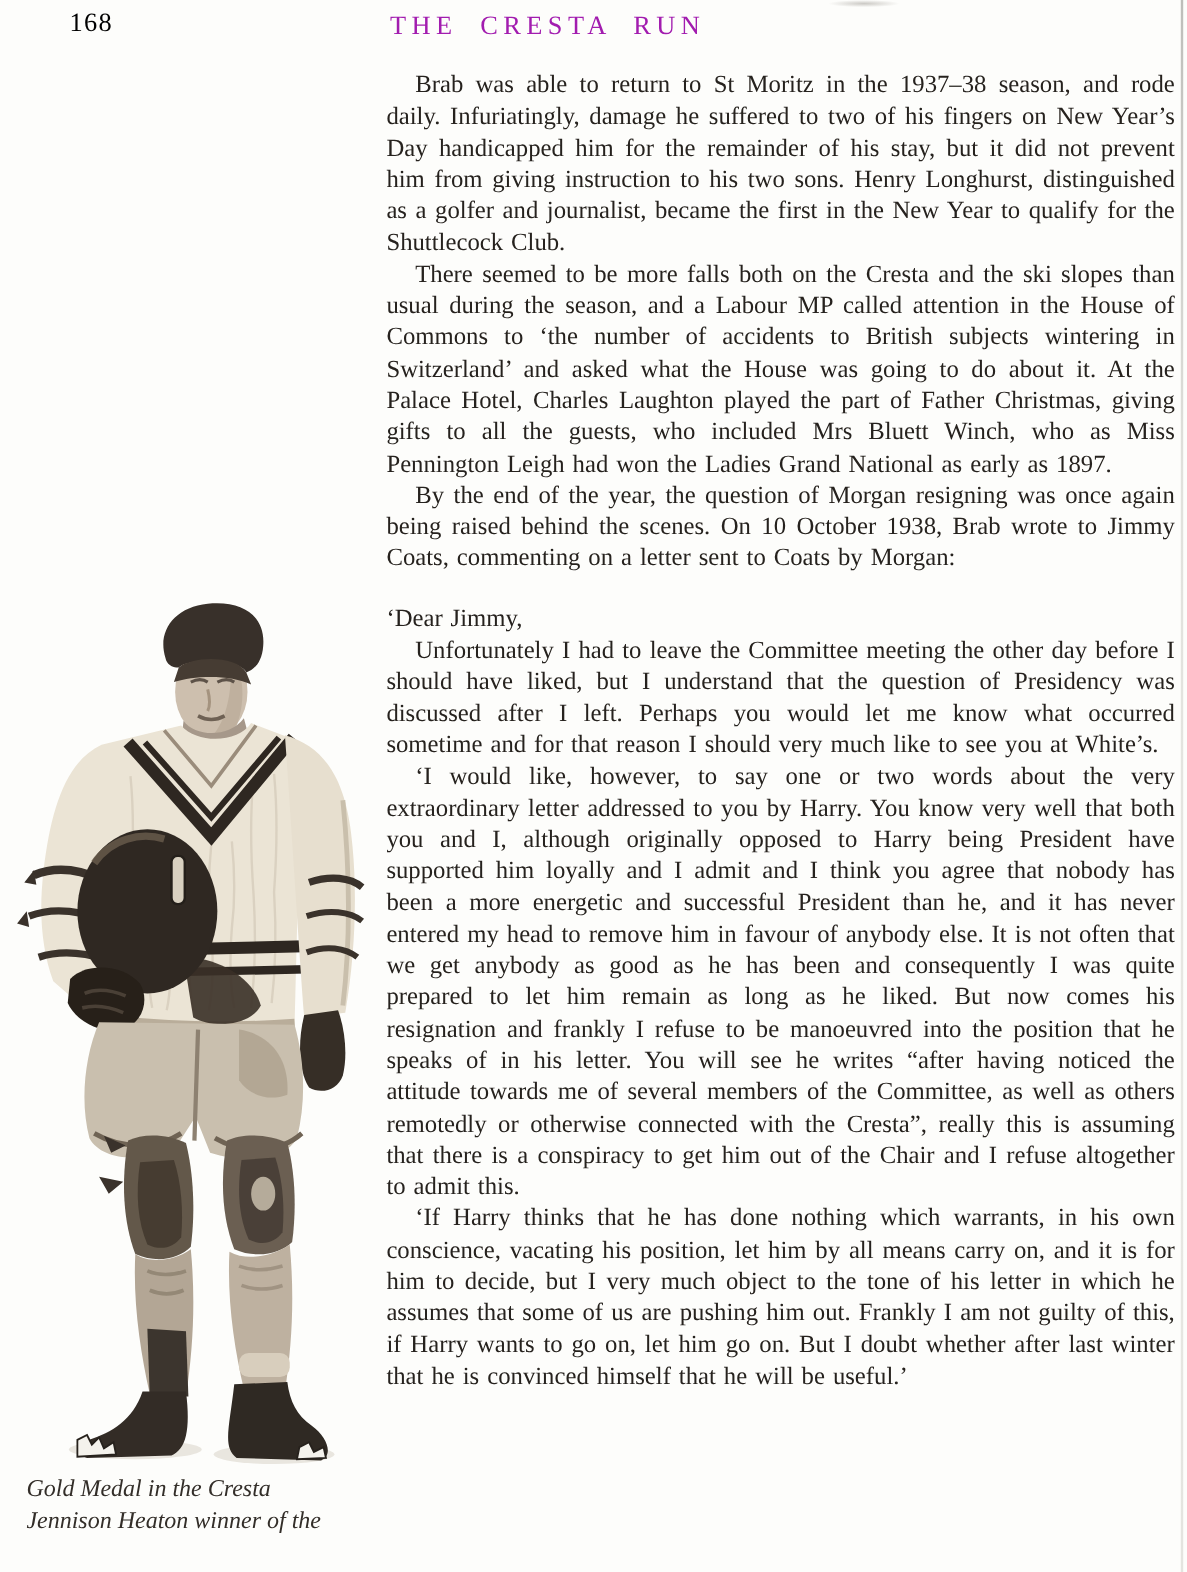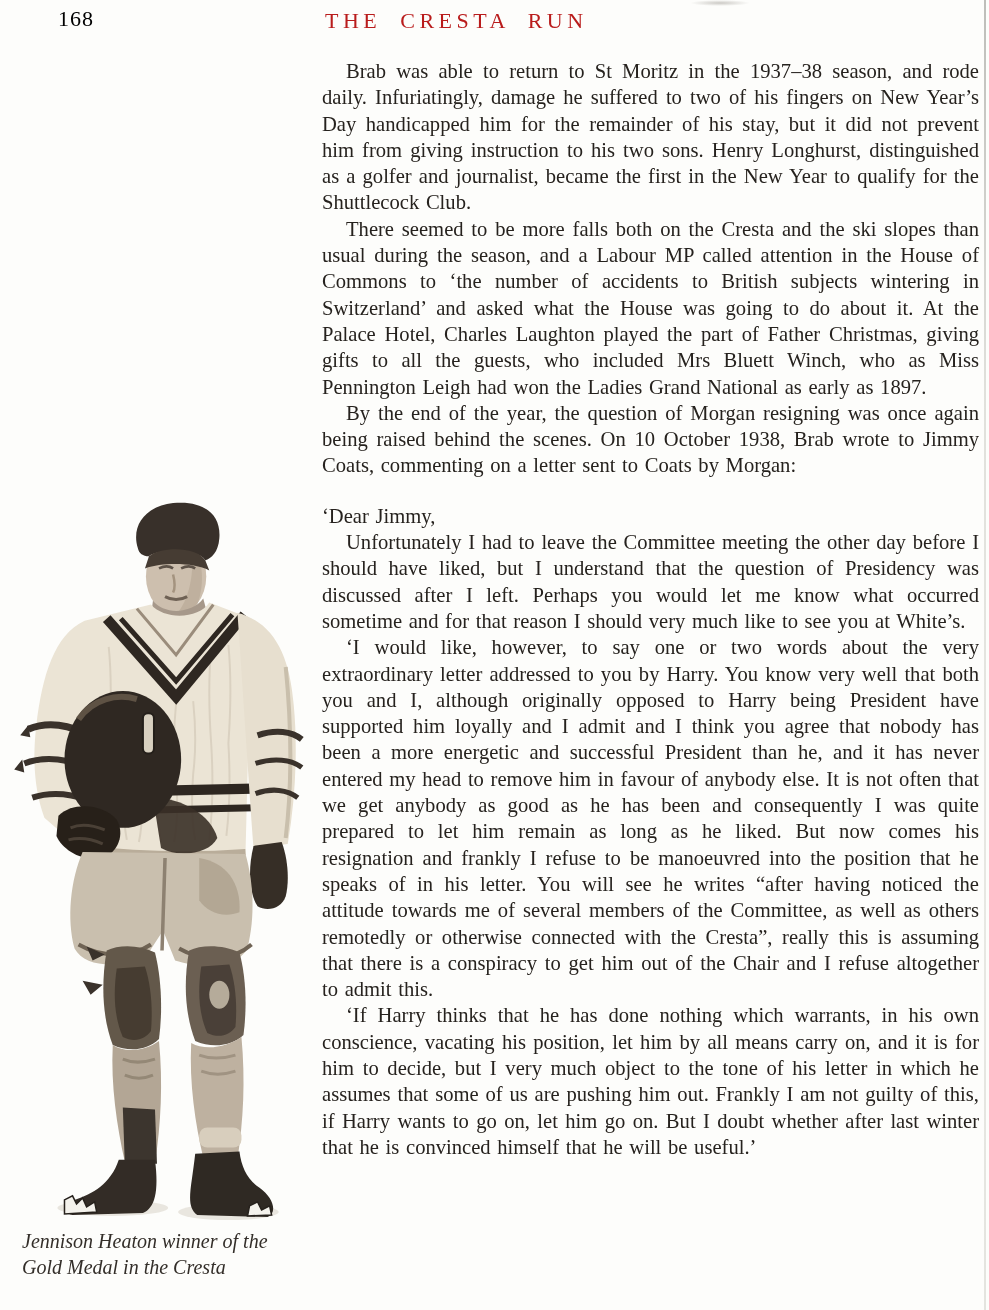--- a/index.html
+++ b/index.html
@@ -8,21 +8,21 @@
     background:#fdfdfb;
     font-family:"Liberation Serif", serif;
     color:#26221e;
   }
   .page-number{
     position:absolute;left:24px;top:6px;
     font-size:22px;letter-spacing:1px;color:#000000;margin-left:34px;
   }
   .running-header{
     position:absolute;left:325px;top:8px;
-    font-size:22px;letter-spacing:4.5px;word-spacing:9px;color:#b91c1c;
+    font-size:22px;letter-spacing:4.5px;word-spacing:9px;color:#a21caf;
   }
   .text-column{
     position:absolute;left:322px;top:58px;width:657px;
     font-size:20.6px;line-height:26.3px;
     text-align:justify;text-justify:inter-word;
     color:#26221e;
   }
   .text-column p{margin:0;text-indent:24px;word-spacing:1.5px;font-family:Liberation Serif, serif;}
   .text-column p.no-indent{text-indent:0;}
   .letter-gap{margin-top:24px !important;}
@@ -146,17 +146,17 @@
 
   <path d="M110,608 L142,610 L144,664 L112,664 Z" fill="#3c352e"></path>
 
   <path d="M106,660 C98,684 80,694 62,700 C50,704 48,712 60,715 L130,713 C142,708 146,692 142,660 Z" fill="#332c26"></path>
   <path d="M52,700 l8,-4 4,8 6,-6 4,9 8,-5 2,10 -32,2 Z" fill="#f4f2ec" stroke="#26211c" stroke-width="1.5"></path>
   <path d="M182,654 C178,690 172,706 184,715 L254,717 C264,713 260,698 246,688 C234,680 228,668 226,652 Z" fill="#2f2923"></path>
   <path d="M236,706 l8,-4 4,8 8,-4 2,9 -24,1 Z" fill="#f4f2ec" stroke="#26211c" stroke-width="1.5"></path>
 </svg>
 
 <div class="photo-caption">
+  <div>Gold Medal in the Cresta</div>
   <div>Jennison Heaton winner of the</div>
-  <div>Gold Medal in the Cresta</div>
 </div>
 
 <div class="page-edge"></div>
 
 </body></html>

